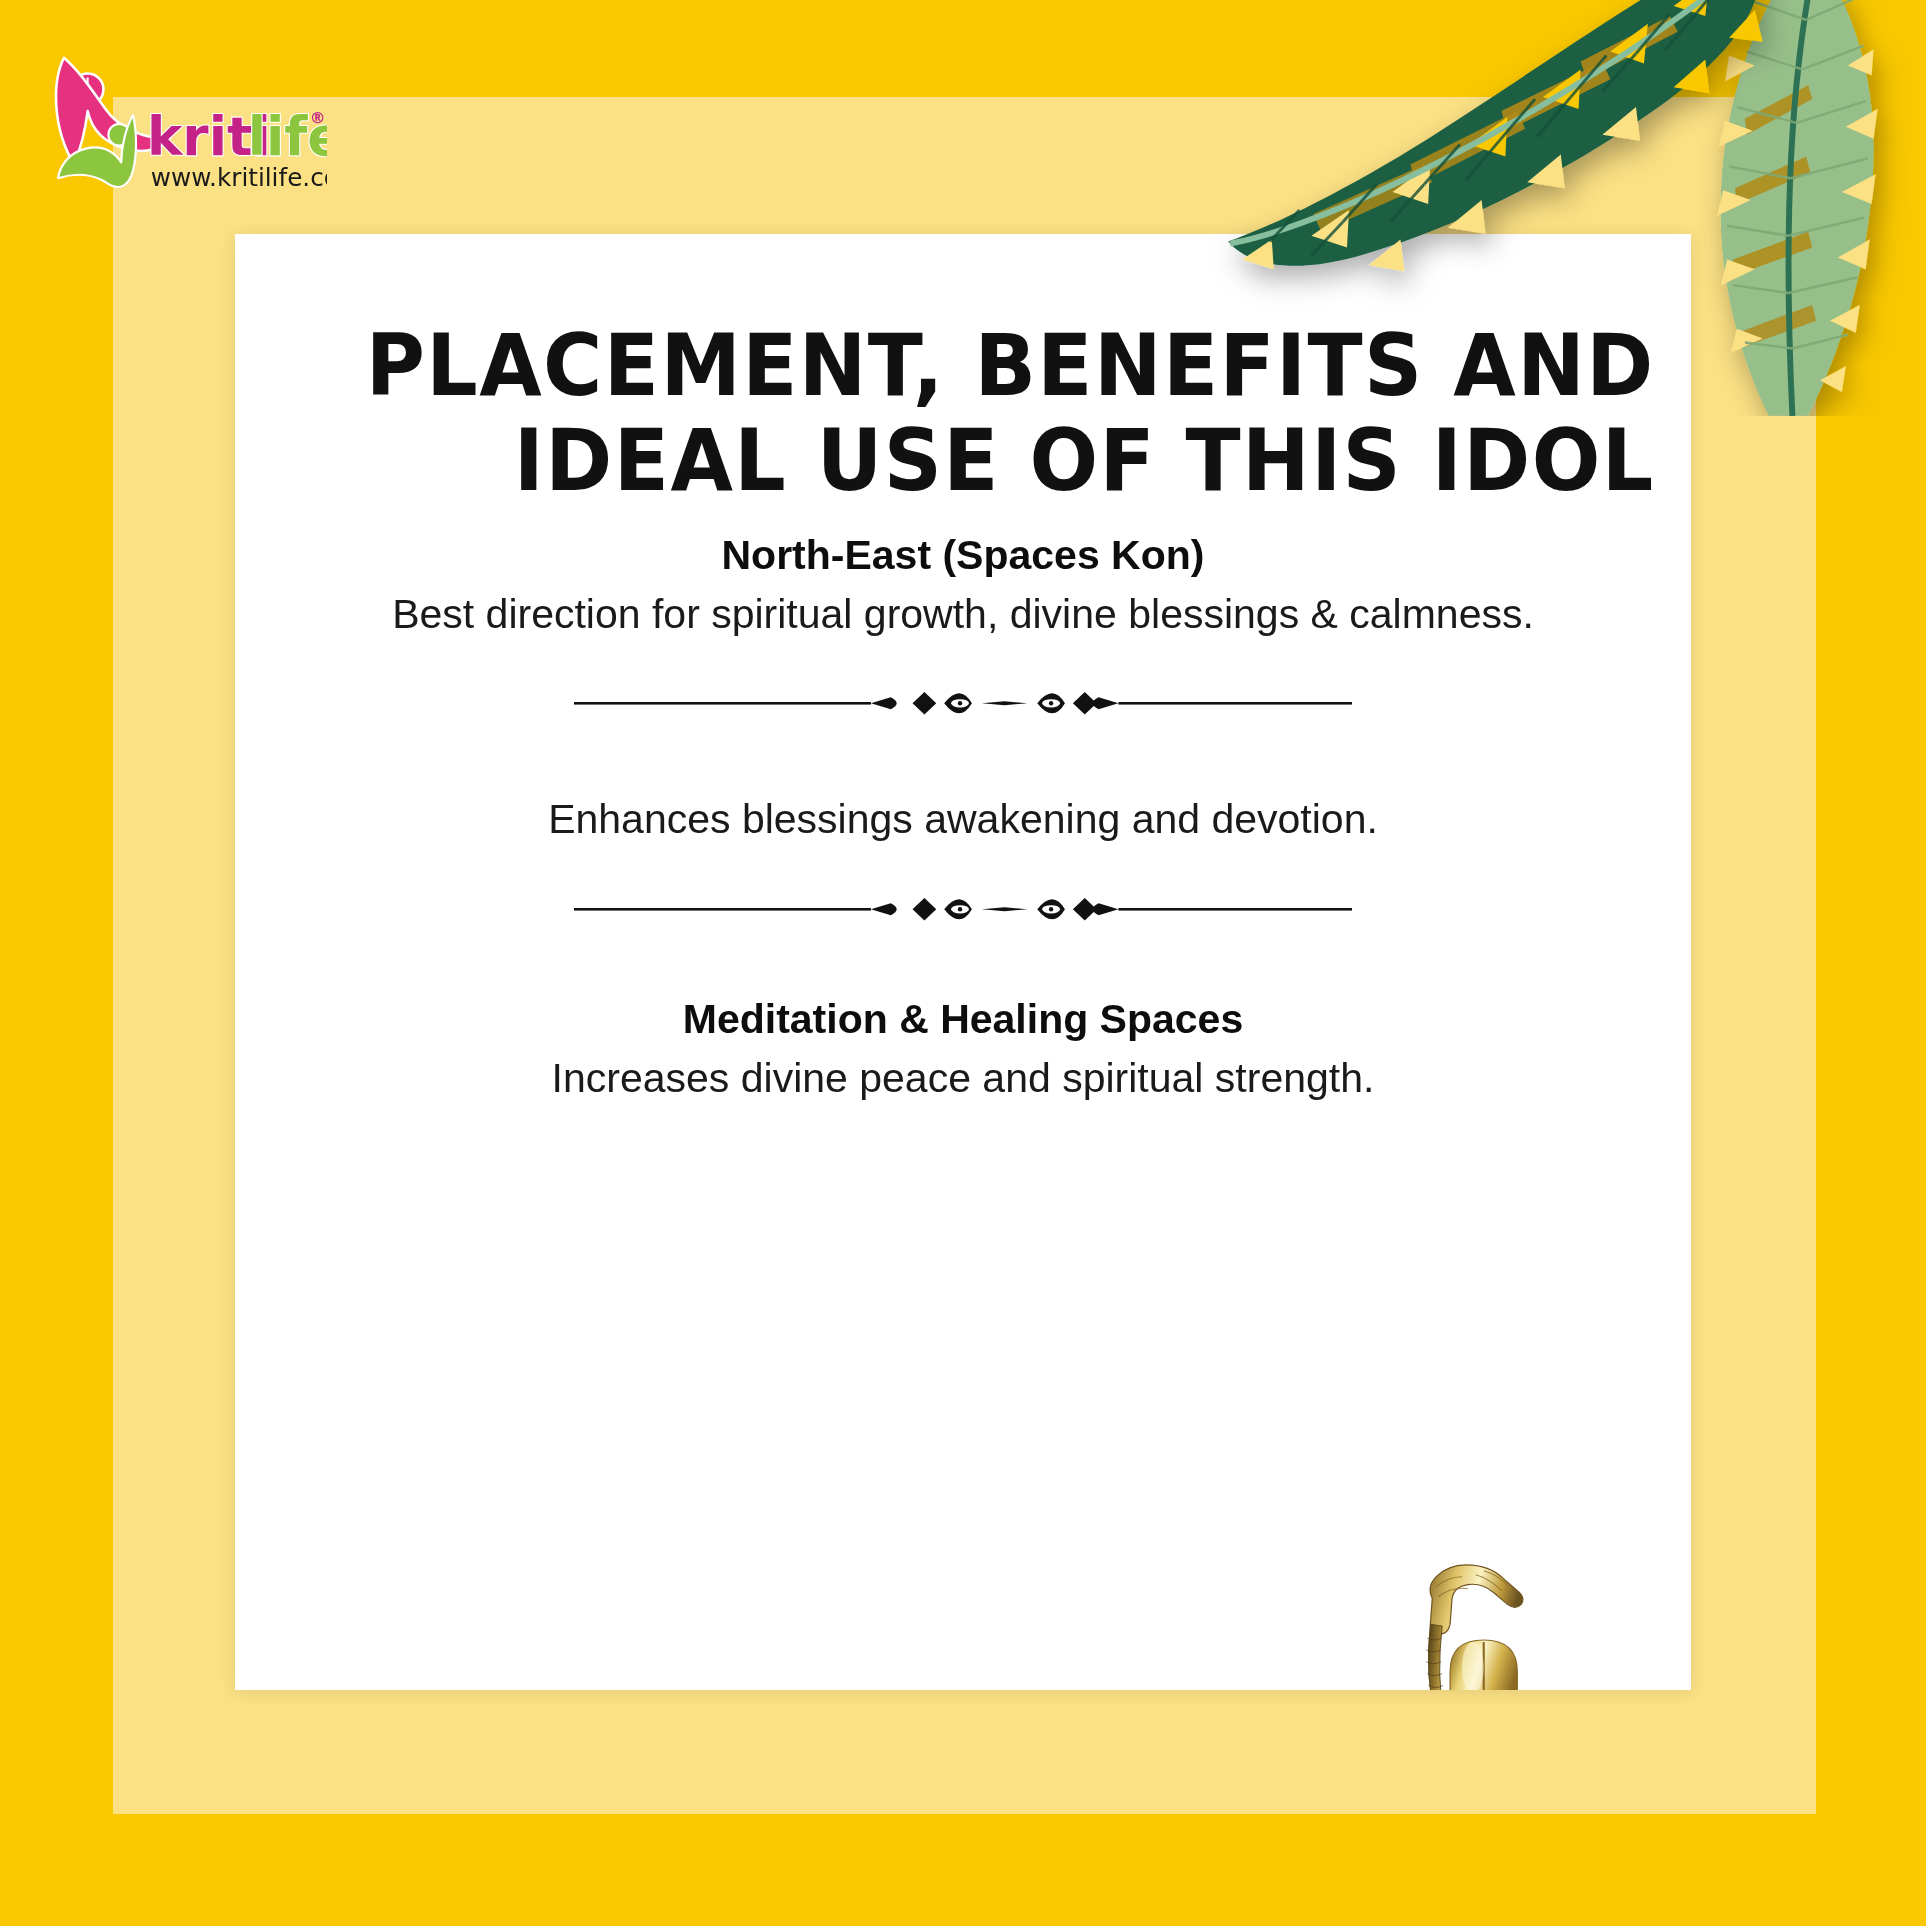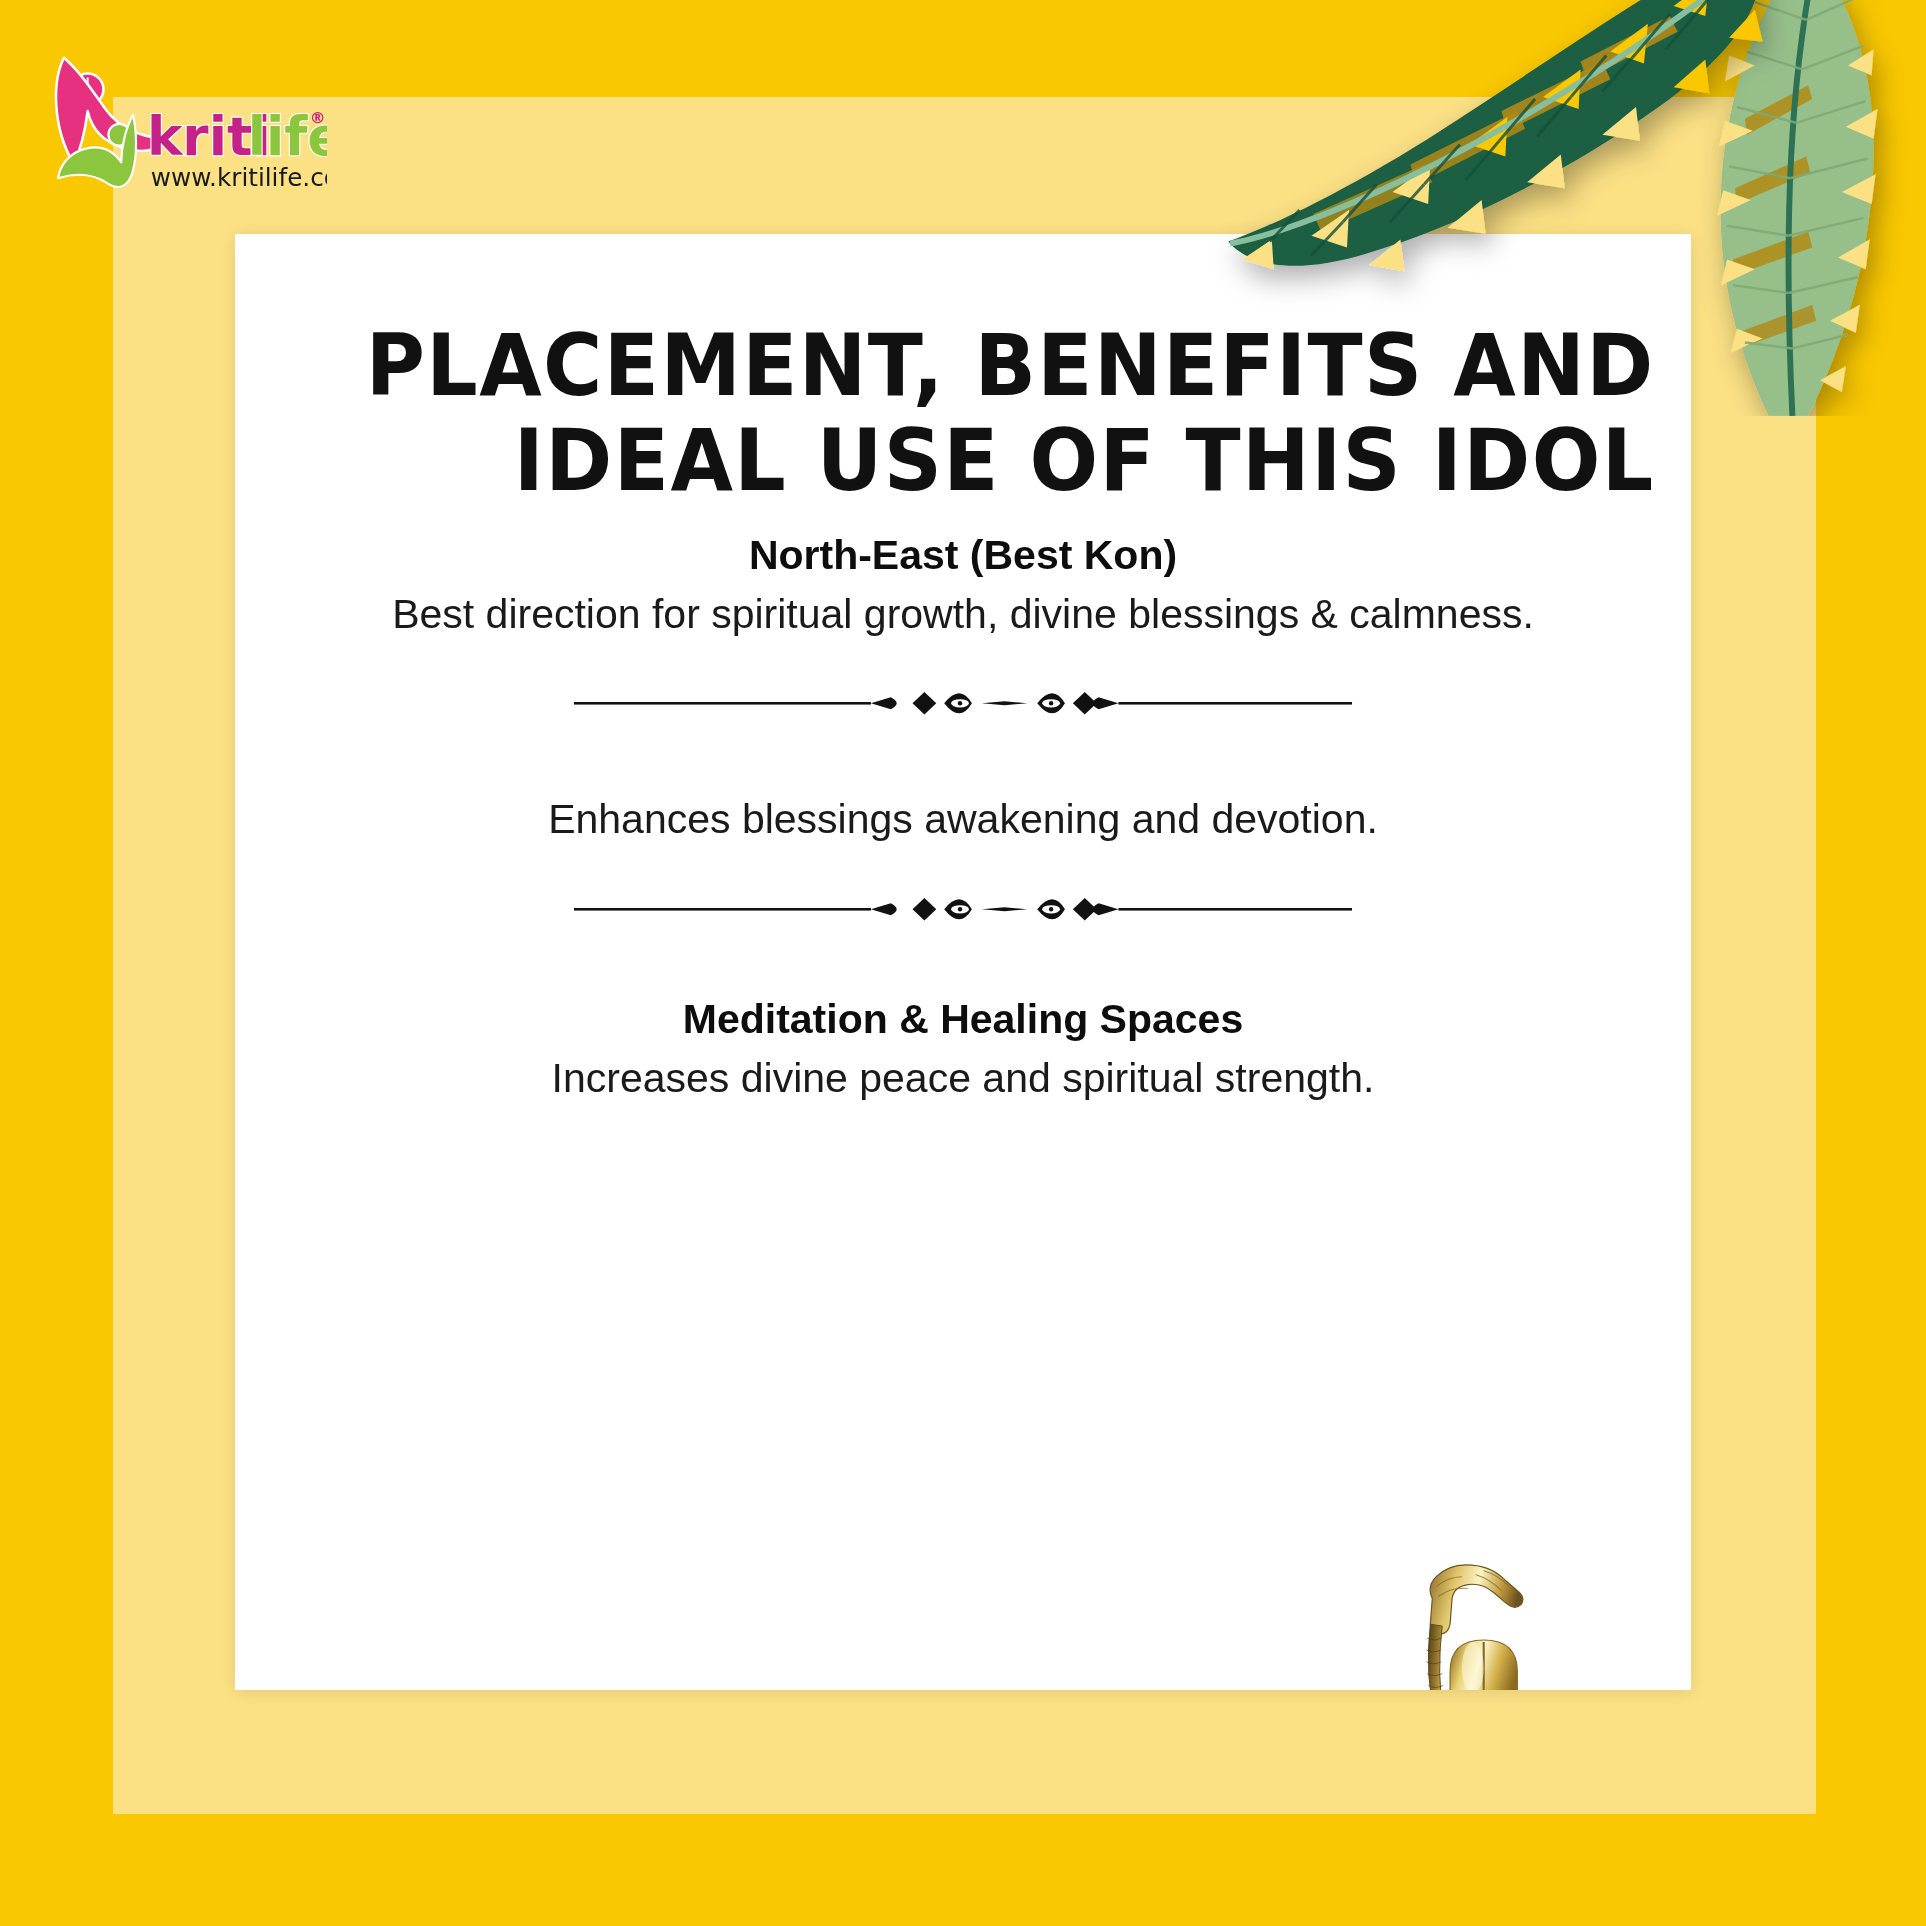--- a/index.html
+++ b/index.html
@@ -148,21 +148,21 @@
   <div id="white-card">
 
     <div class="title-block">
       <div class="title-line">PLACEMENT, BENEFITS AND</div>
       <div class="title-line">IDEAL USE OF THIS IDOL</div>
     </div>
 
     <div class="sections">
 
       <div class="section">
-        <p class="sec-head">North-East (Best Kon)</p>
+        <p class="sec-head">North-East (Spaces Kon)</p>
         <p class="sec-body">Best direction for spiritual growth, divine blessings &amp; calmness.</p>
       </div>
 
       <div class="divider">
         <svg viewBox="0 0 790 44" xmlns="http://www.w3.org/2000/svg">
 
           <rect x="2" y="21" width="300" height="2.6" fill="#111"></rect>
 
           <path d="M302 22.3 L322 16.2 Q334 22.3 322 28.4 Z" fill="#111"></path>
 

